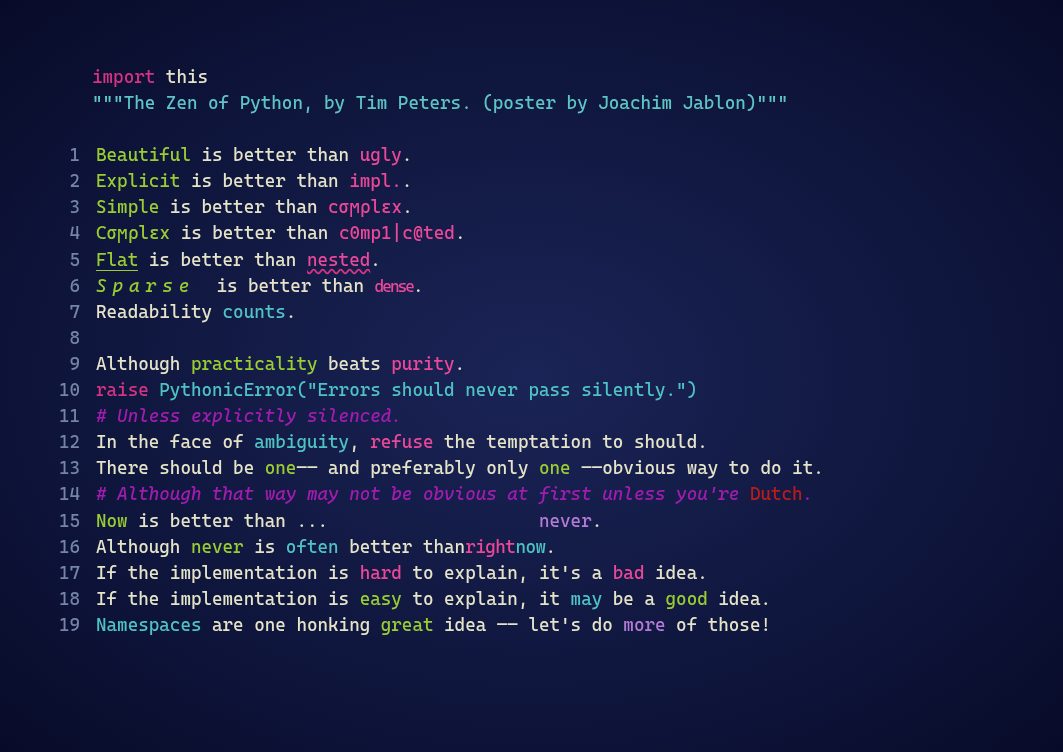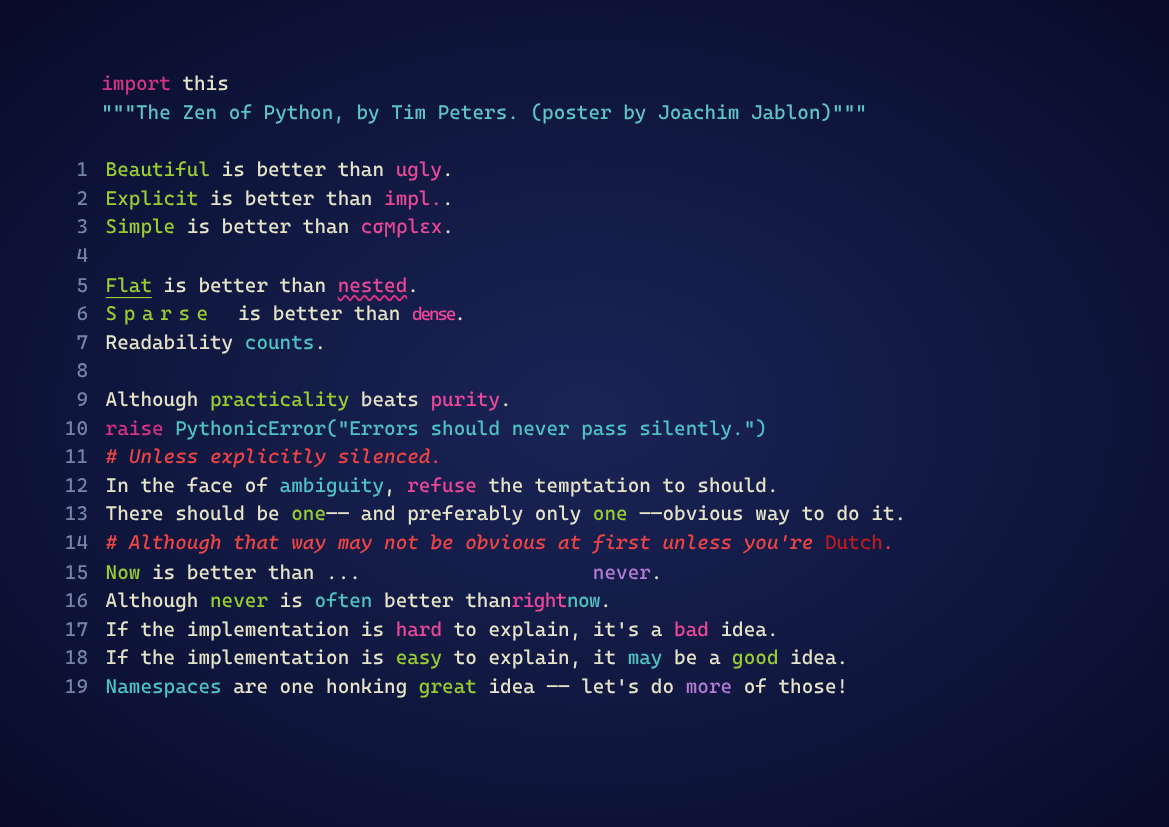--- a/index.html
+++ b/index.html
@@ -24,24 +24,24 @@
   }
   .kw-import { color: #d63384; }
   .kw-raise  { color: #d63384; }
   .doc       { color: #5ec5c5; }
   .good      { color: #9acd32; }
   .bad       { color: #ec4899; }
   .warn      { color: #4fc3c3; }
   .purple    { color: #b47cd6; }
   .orange    { color: #b91c1c; }
   .italic    { }
-  .comment   { color: #ef4444; font-style: italic; }
+  .comment   { color: #a21caf; font-style: italic; }
   .underline { border-bottom: 1px solid currentColor; }
   .wavy      { text-decoration: underline wavy; text-decoration-color: #d63384; text-underline-offset: 3px;}
-  .sparse    { letter-spacing: 6px; }
+  .sparse    { letter-spacing: 6px; font-style: italic; }
   .dense     { letter-spacing: -2px; font-size: 16.5px; text-align: center;}
   .tight     { letter-spacing: -0.5px;}
   .line {
     display: flex;
     align-items: baseline;
   }
   .ln {
     width: 40px;
     text-align: right;
     color: #7585a8;
@@ -73,20 +73,21 @@
         <span class="content"><span class="good">Explicit</span><span> is better than </span><span class="bad">impl.</span><span>.</span></span>
       </div>
 
     <div class="line">
         <span class="ln">3</span>
         <span class="content"><span class="good">Simple</span><span> is better than </span><span class="bad">cσϻρlεx</span><span>.</span></span>
       </div>
 
     <div class="line">
         <span class="ln">4</span>
+        <span class="content"><span class="good">Cσϻρlεx</span><span> is better than </span><span class="bad">c0mp1|c@ted</span><span>.</span></span>
       </div>
 
     <div class="line">
         <span class="ln">5</span>
         <span class="content"><span class="good underline">Flat</span><span> is better than </span><span class="bad wavy">nested</span><span>.</span></span>
       </div>
 
     <div class="line">
         <span class="ln">6</span>
         <span class="content"><span class="good sparse">Sparse</span><span>  is better than </span><span class="bad dense">dense</span><span>.</span></span>

